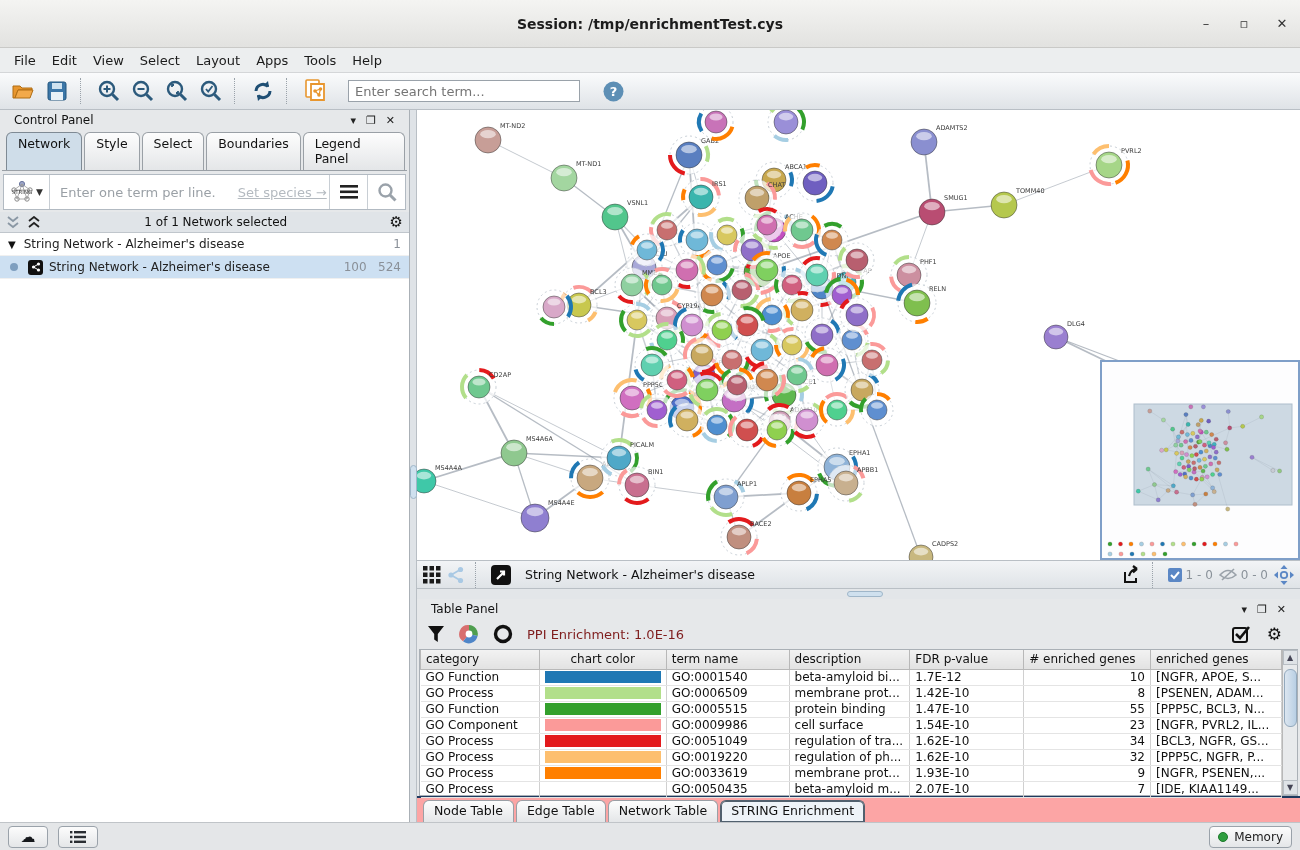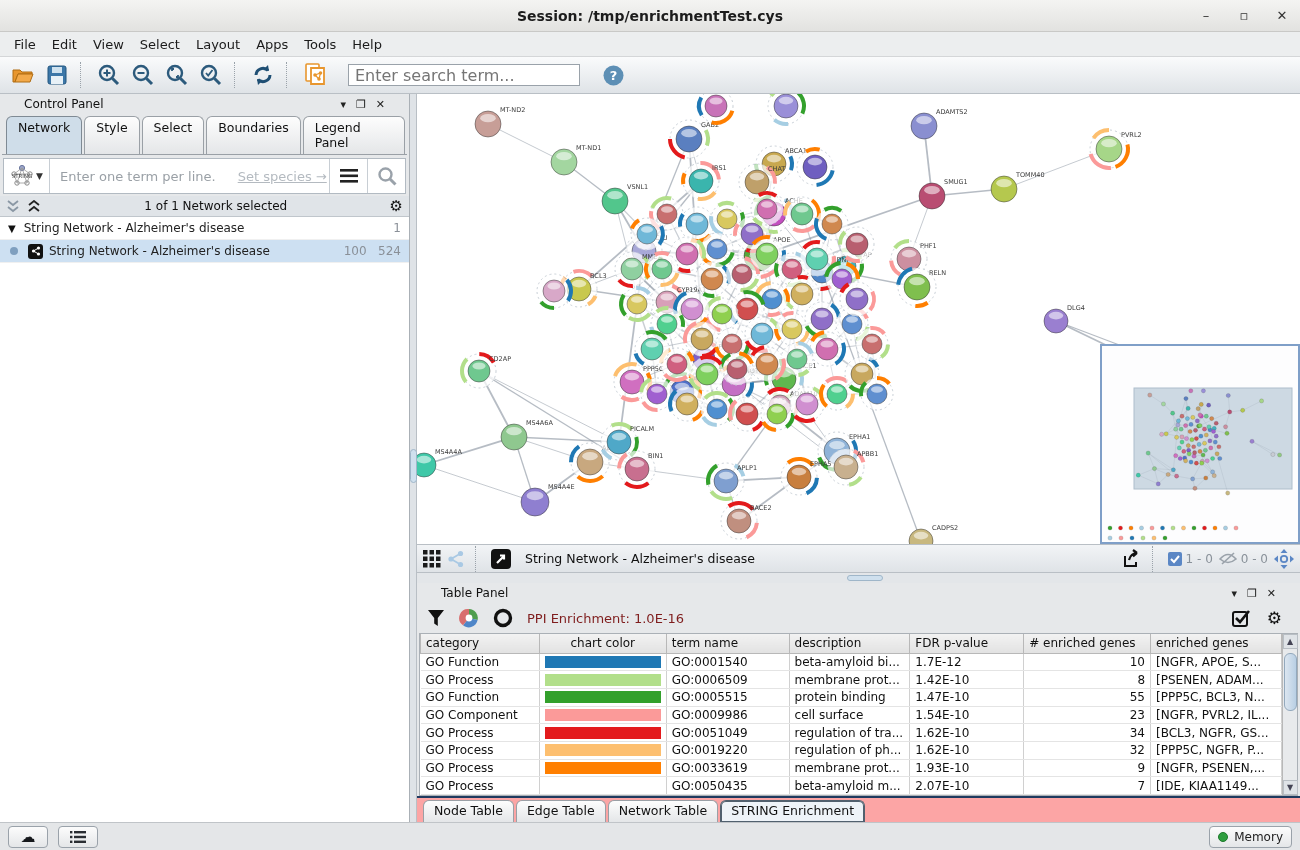--- a/index.html
+++ b/index.html
@@ -2,45 +2,45 @@
 <html><head>
 <meta charset="utf-8">
 <style>
   * { box-sizing: border-box; margin: 0; padding: 0; }
   html,body { width:1300px; height:850px; overflow:hidden;
     font-family:"DejaVu Sans","Liberation Sans",sans-serif; font-size:12px; color:#222;
     background:#e8eaec; }
   .app { width:1300px; height:850px; display:flex; flex-direction:column; }
 
   
-  .titlebar { height:32px; background:linear-gradient(#f4f4f2,#e2e2e0); border-bottom:1px solid #c9c9c7;
+  .titlebar { height:48px; background:linear-gradient(#f4f4f2,#e2e2e0); border-bottom:1px solid #c9c9c7;
     display:flex; align-items:center; position:relative; flex:0 0 auto;}
   .titlebar .title { position:absolute; left:0; right:0; text-align:center; font-weight:bold; font-size:14px; color:#1c1c1c;}
   .winctrl { position:absolute; right:10px; display:flex; gap:22px; font-size:13px; color:#333; }
   .winctrl span { width:16px; text-align:center; cursor:default; }
 
   
   .menubar { height:25px; background:#eceeef; border-bottom:1px solid #d4d6d8; display:flex; align-items:center; padding-left:6px; flex:0 0 auto;}
   .menu-item { padding:3px 8px; font-size:13px; color:#1b1b1b; }
 
   
   .toolbar { height:37px; background:linear-gradient(#fafbfc,#dfe3e7); border-bottom:1px solid #b9bfc5;
     display:flex; align-items:center; padding-left:8px; gap:4px; flex:0 0 auto;}
   .tbtn { width:30px; height:28px; display:flex; align-items:center; justify-content:center; border-radius:3px; }
   .tsep { width:6px; height:26px; border-left:1px dotted #9aa2aa; margin:0 4px; }
   .search-box { margin-left:14px; width:232px; height:22px; border:1px solid #9aa2aa; background:#fff;
-    font-size:16px; padding:0 6px; color:#333; font-family:"DejaVu Sans",sans-serif;}
+    font-size:13px; padding:0 6px; color:#333; font-family:"DejaVu Sans",sans-serif;}
   .help-btn { margin-left:14px; }
 
   
   .main { flex:1 1 auto; display:flex; min-height:0; }
 
   
   .control-panel { width:410px; background:#e6e8ea; border-right:1px solid #aab0b6; display:flex; flex-direction:column; }
-  .panel-head { height:20px; display:flex; align-items:center; padding:0 24px; font-size:12px; color:#111; }
+  .panel-head { height:20px; display:flex; align-items:center; padding:0 14px; font-size:12px; color:#111; }
   .panel-head .spacer { flex:1; }
   .panel-head .phicon { margin-left:10px; font-size:11px; color:#222; }
   .cp-tabs { display:flex; padding:2px 4px 0 6px; gap:2px; }
   .tab { border:1px solid #9aa0a6; border-bottom:none; border-radius:6px 6px 0 0; background:linear-gradient(#fdfdfd,#e4e6e8);
     padding:3px 11px 4px; font-size:12.5px; color:#111; }
   .tab.active { background:#cfdde9; border-color:#7f8a94; font-weight:normal; }
   .cp-tabline { height:1px; background:#9aa0a6; margin:0 2px; }
 
   .string-query { margin:3px 3px 2px; height:36px; background:#fff; border:1px solid #b2bac2; display:flex; align-items:center; }
   .sq-logo { width:46px; height:100%; display:flex; align-items:center; justify-content:center; gap:2px; border-right:1px solid #c8ced4;}

